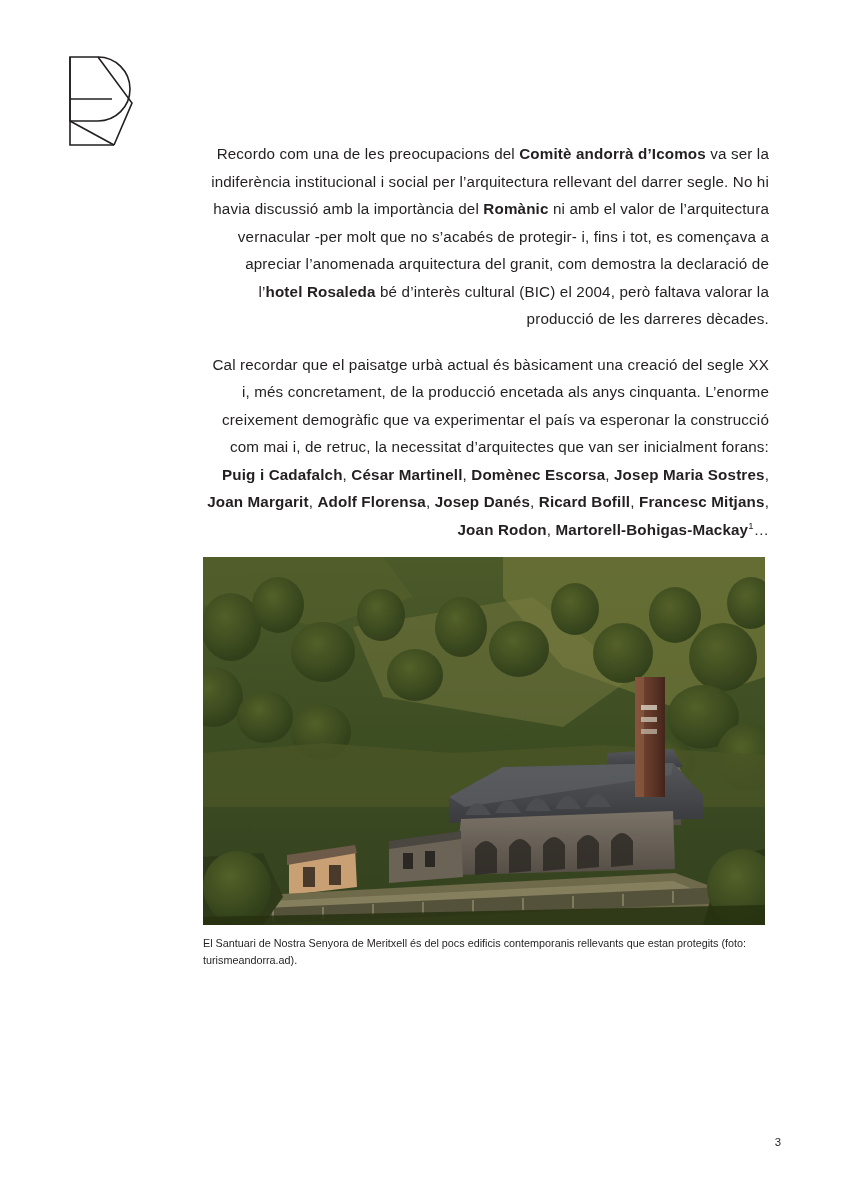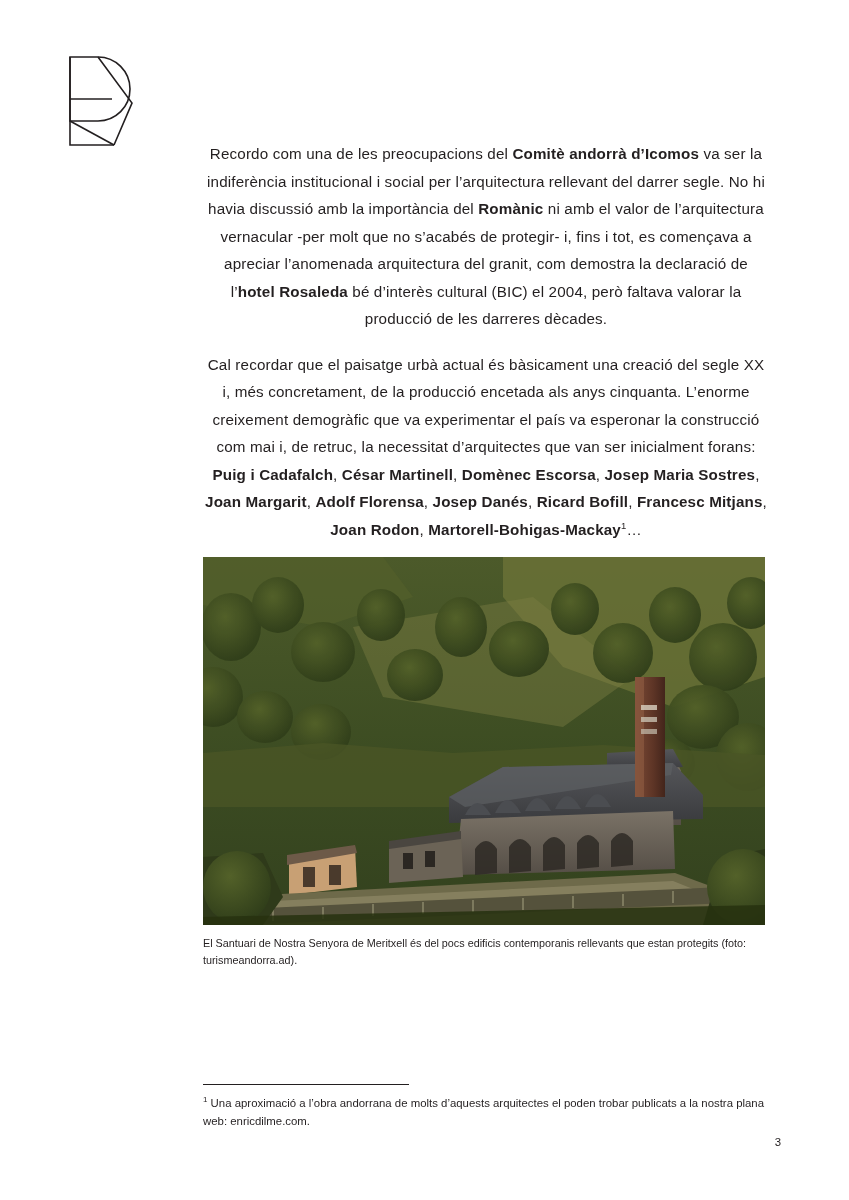--- a/index.html
+++ b/index.html
@@ -38,21 +38,21 @@
     left: 203px;
     top: 140px;
     width: 566px;
   }
 
   p.body-par {
     margin: 0 0 18px 0;
     font-size: 15.2px;
     line-height: 27.5px;
     letter-spacing: 0.01em;
-    text-align: center;
+    text-align: right;
     color: #231f20;
   }
   p.body-par:last-of-type { margin-bottom: 12px; }
 
   b { font-weight: 700; }
 
   sup {
     font-size: 9.5px;
     vertical-align: super;
     line-height: 0;
@@ -260,20 +260,16 @@
         <path d="M0 300 L60 296 L80 340 L60 368 L0 368 Z" fill="#2f3a1a"></path>
         <path d="M520 300 L562 292 L562 368 L500 368 Z" fill="#2c3718"></path>
         <ellipse cx="34" cy="330" rx="34" ry="36" fill="url(#treeG)"></ellipse>
         <ellipse cx="540" cy="330" rx="36" ry="38" fill="url(#treeG)"></ellipse>
         <path d="M0 360 L562 348 L562 368 L0 368 Z" fill="#27310f" opacity="0.85"></path>
       </svg>
     </div>
     <div class="caption">El Santuari de Nostra Senyora de Meritxell és del pocs edificis contemporanis rellevants que estan protegits (foto: turismeandorra.ad).</div>
   </div>
 
-  <div class="footnote-wrap">
-    <div class="footnote-rule"></div>
-    <div class="footnote-text"><sup>1</sup><span> Una aproximació a l’obra andorrana de molts d’aquests arquitectes el poden trobar publicats a la nostra plana web: enricdilme.com.</span></div>
-  </div>
 
   <div class="page-number">3</div>
 
 </div>
 
 </body></html>

